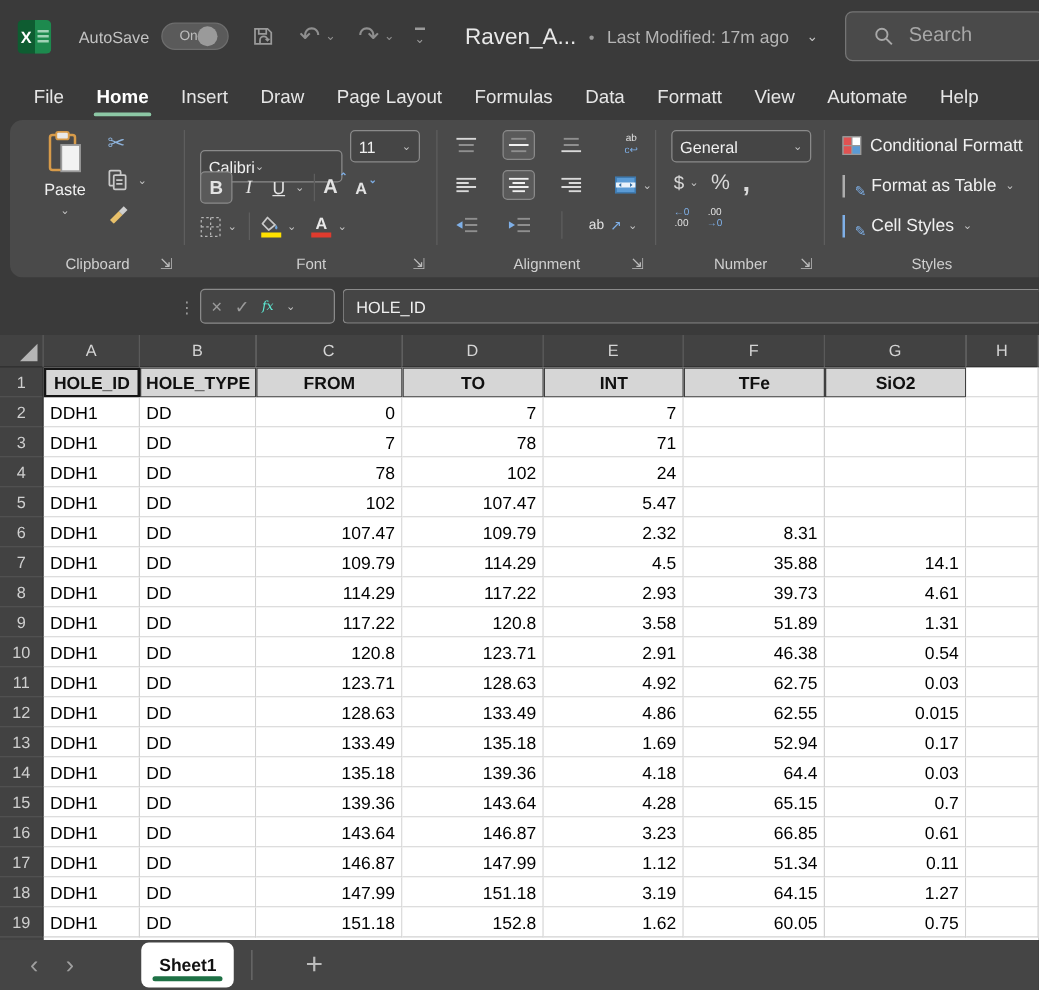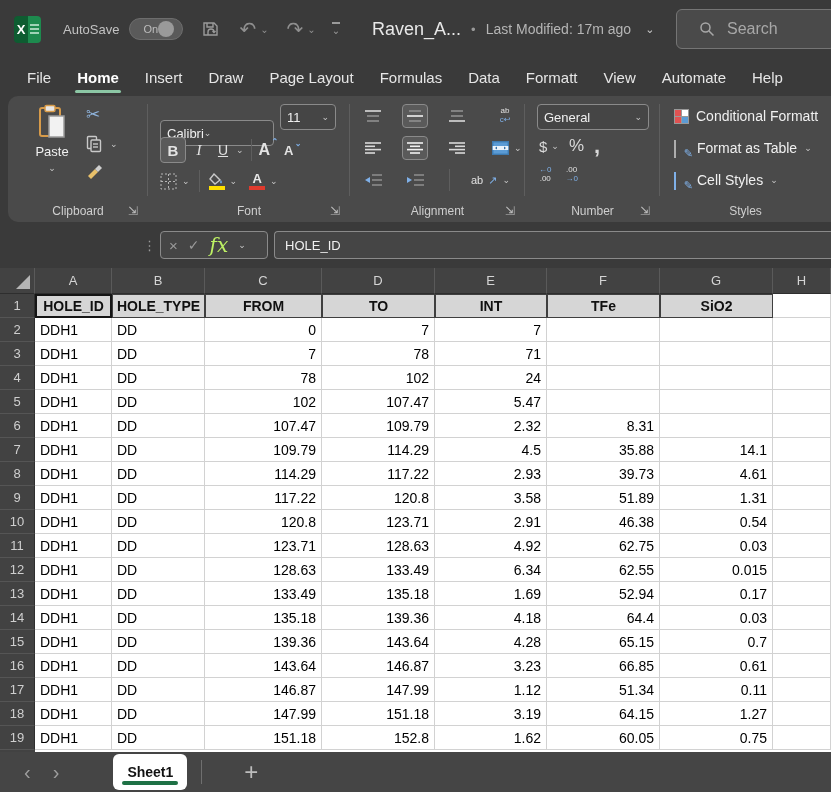--- a/index.html
+++ b/index.html
@@ -99,21 +99,21 @@
   .tbl-ic .pen { position:absolute; right:-3px; bottom:-4px; color:#7fb0e8; font-size:11px; }
 
   
   #formulabar { position:absolute; top:222px; left:0; width:831px; height:46px; background:#3a3a3a;
     display:flex; align-items:center; }
   #name-box { position:absolute; left:10px; top:9px; width:127px; height:28px; padding:0 8px; justify-content:space-between;margin-top:48px; }
   #fb-dots { position:absolute; left:143px; top:9px; height:28px; display:flex; align-items:center; color:#9a9a9a; font-size:13px; letter-spacing:1px; }
   #fx-box { position:absolute; left:160px; top:9px; width:108px; height:28px; padding:0 8px; gap:10px; }
   #fx-box .x { color:#9a9a9a; font-size:15px; }
   #fx-box .ck { color:#9a9a9a; font-size:14px; }
-  #fx-box .fx { color:#bef264; font-style:italic; font-family:"DejaVu Serif", serif; font-size:20px; }
+  #fx-box .fx { color:#5eead4; font-style:italic; font-family:"DejaVu Serif", serif; font-size:10px; }
   #formula-input { position:absolute; left:274px; top:9px; width:557px; height:28px; border-right:none;
     border-radius:4px 0 0 4px; padding:0 10px; }
 
   
   #gridwrap { position:absolute; top:268px; left:0; width:831px; height:484px; background:#ffffff; overflow:hidden; }
   #rownum-strip { position:absolute; left:0; top:0; width:35px; height:100%; background:#424242; }
   #sheet-grid { position:absolute; left:0; top:0; width:831px; display:grid;
     grid-template-columns:35px 77px 93px 117px 113px 112px 113px 113px 1fr; }
   .colhdr { height:26px; background:#424242; color:#d4d4d4; font-size:13px;
     display:flex; align-items:center; justify-content:center; border-right:1px solid #5a5a5a; border-bottom:1px solid #2e2e2e; }
@@ -562,21 +562,21 @@
       <div class="cell num">128.63</div>
       <div class="cell num">4.92</div>
       <div class="cell num">62.75</div>
       <div class="cell num">0.03</div>
       <div class="cell txt"></div>
       <div class="rownum">12</div>
       <div class="cell txt">DDH1</div>
       <div class="cell txt">DD</div>
       <div class="cell num">128.63</div>
       <div class="cell num">133.49</div>
-      <div class="cell num">6.34</div>
+      <div class="cell num">4.86</div>
       <div class="cell num">62.55</div>
       <div class="cell num">0.015</div>
       <div class="cell txt"></div>
       <div class="rownum">13</div>
       <div class="cell txt">DDH1</div>
       <div class="cell txt">DD</div>
       <div class="cell num">133.49</div>
       <div class="cell num">135.18</div>
       <div class="cell num">1.69</div>
       <div class="cell num">52.94</div>

